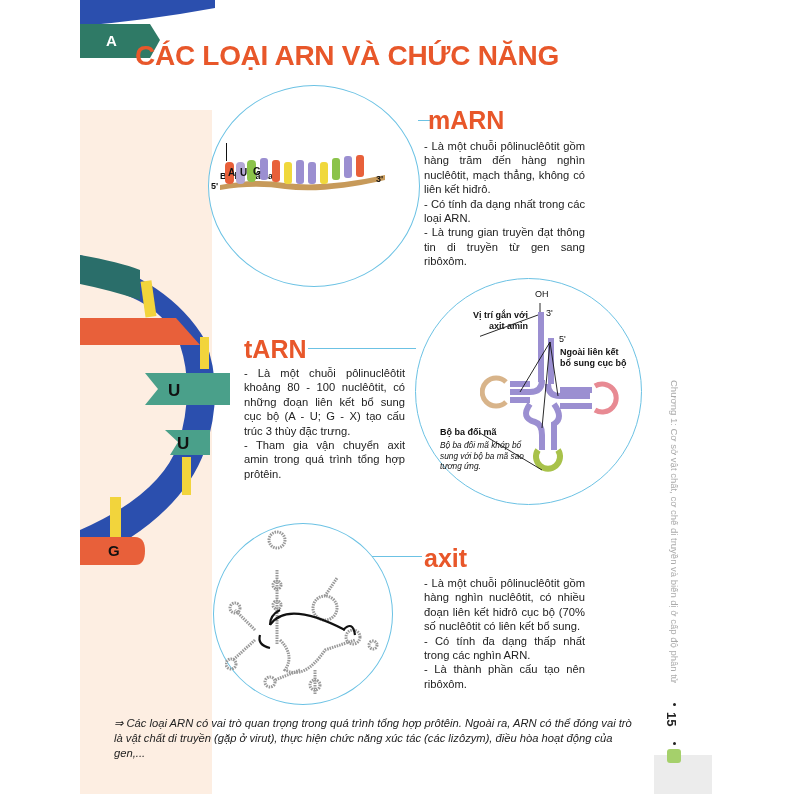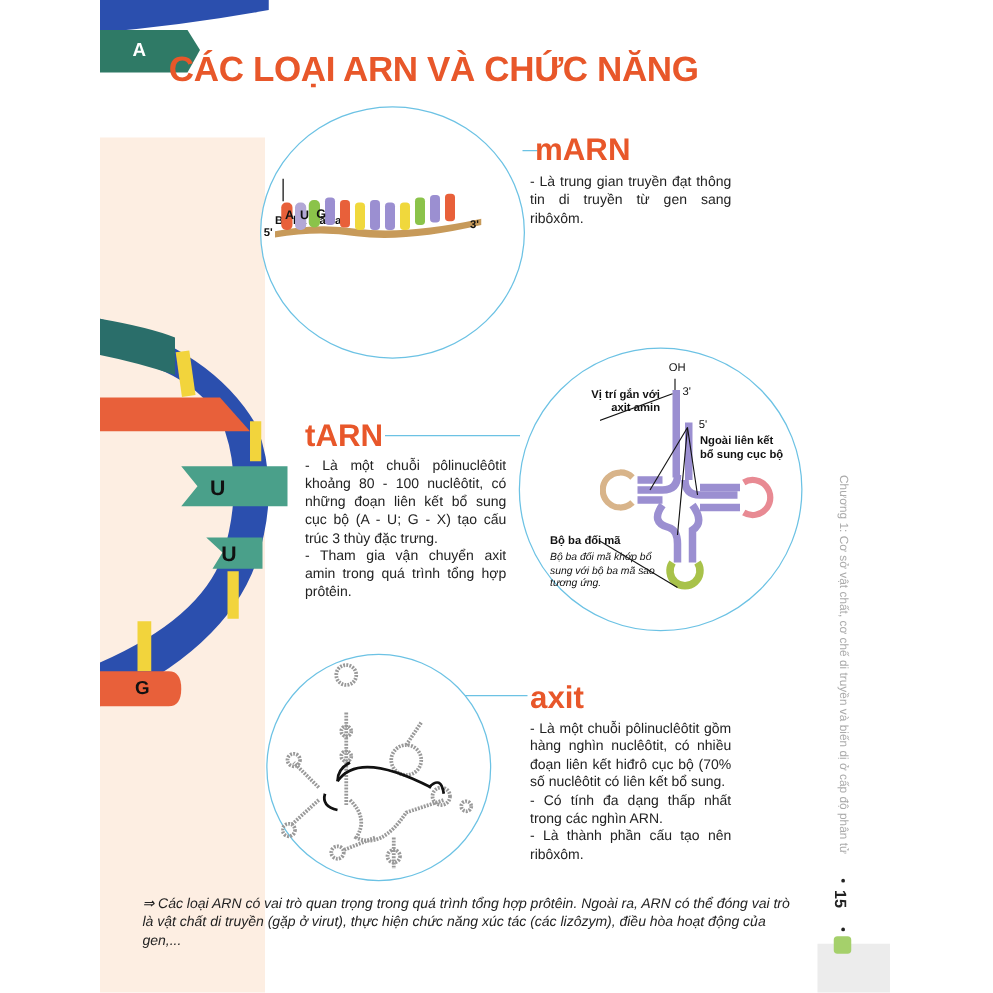--- a/index.html
+++ b/index.html
@@ -75,20 +75,22 @@
   </g>
 </svg>
 <div class="abs label" style="left:228px;top:167px;font-size:10px;">A</div>
 <div class="abs label" style="left:240px;top:167px;font-size:10px;">U</div>
 <div class="abs label" style="left:253px;top:166px;font-size:10px;">G</div>
 <div class="abs label" style="left:211px;top:181px;">5'</div>
 <div class="abs label" style="left:376px;top:174px;">3'</div>
 
 <div class="abs heading" style="left:428px;top:106px;">mARN</div>
 <div class="abs body-text" style="left:424px;top:139px;width:161px;">
+  <p>- Là một chuỗi pôlinuclêôtit gồm hàng trăm đến hàng nghìn nuclêôtit, mạch thẳng, không có liên kết hiđrô.</p>
+  <p>- Có tính đa dạng nhất trong các loại ARN.</p>
   <p>- Là trung gian truyền đạt thông tin di truyền từ gen sang ribôxôm.</p>
 </div>
 
 <div class="abs circle" style="left:415px;top:278px;width:225px;height:225px;"></div>
 <div class="abs" style="left:308px;top:348px;width:108px;border-top:1.3px solid #6cc2e4;"></div>
 <div class="abs heading" style="left:244px;top:335px;">tARN</div>
 <div class="abs body-text" style="left:244px;top:366px;width:161px;">
   <p>- Là một chuỗi pôlinuclêôtit khoảng 80 - 100 nuclêôtit, có những đoạn liên kết bổ sung cục bộ (A - U; G - X) tạo cấu trúc 3 thùy đặc trưng.</p>
   <p>- Tham gia vận chuyển axit amin trong quá trình tổng hợp prôtêin.</p>
 </div>

